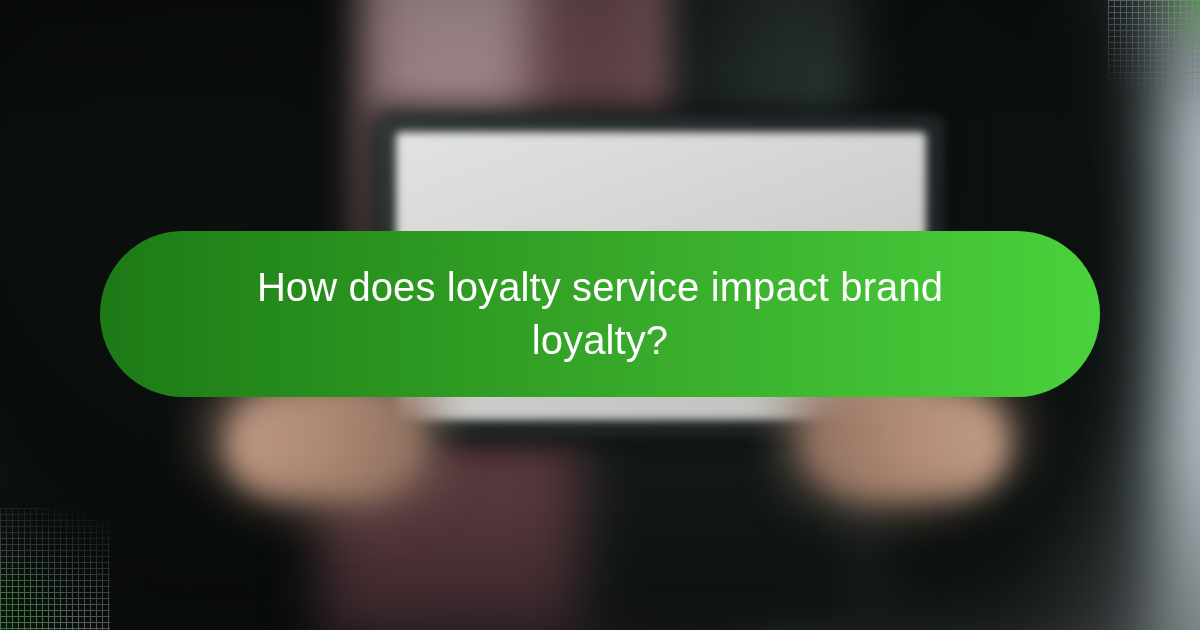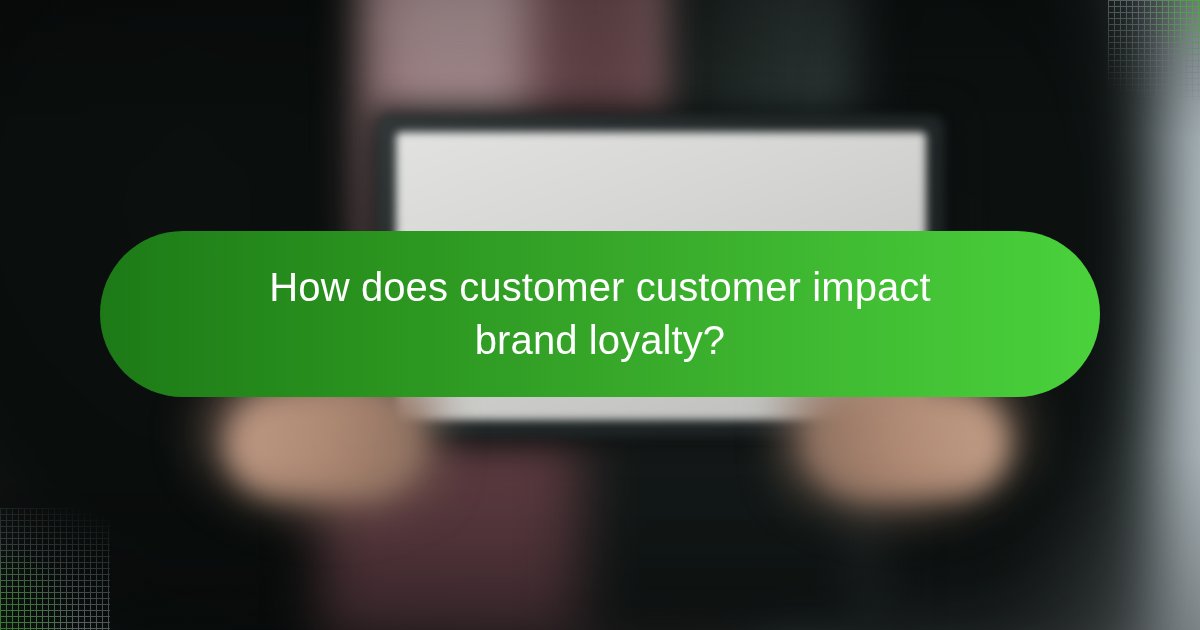--- a/index.html
+++ b/index.html
@@ -289,16 +289,16 @@
   </div>
 
   <div class="vignette"></div>
 
   <div class="dots dots-tr"></div>
   <div class="dots dots-tr-green"></div>
   <div class="dots dots-bl"></div>
   <div class="dots dots-bl-green"></div>
 
   <div class="pill">
-    <div class="pill-text">How does customer customer impact brand loyalty?</div>
+    <div class="pill-text">How does loyalty service impact brand loyalty?</div>
   </div>
 
 </div>
 
 </body></html>

